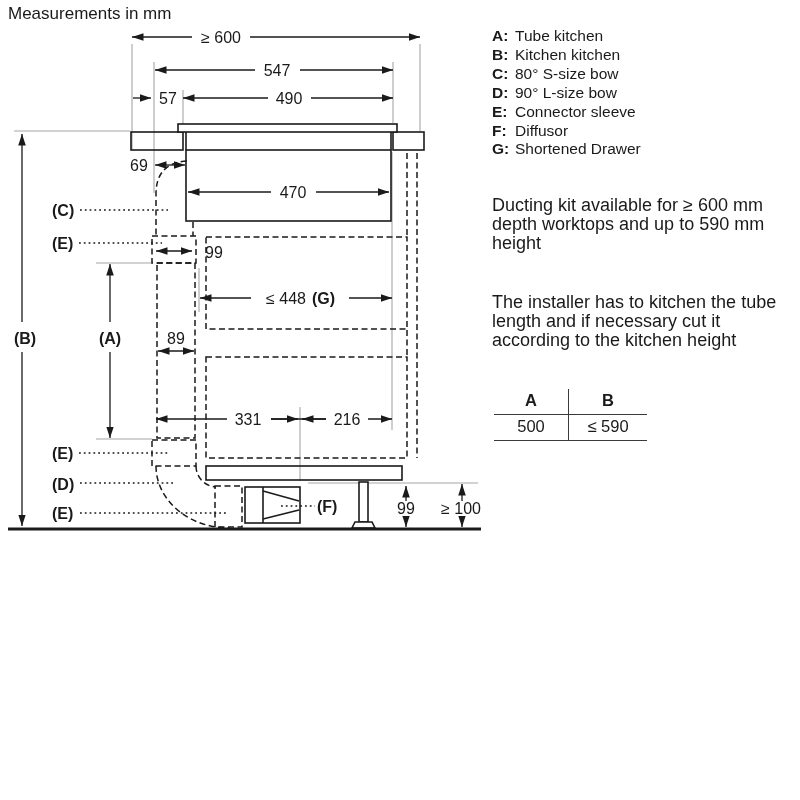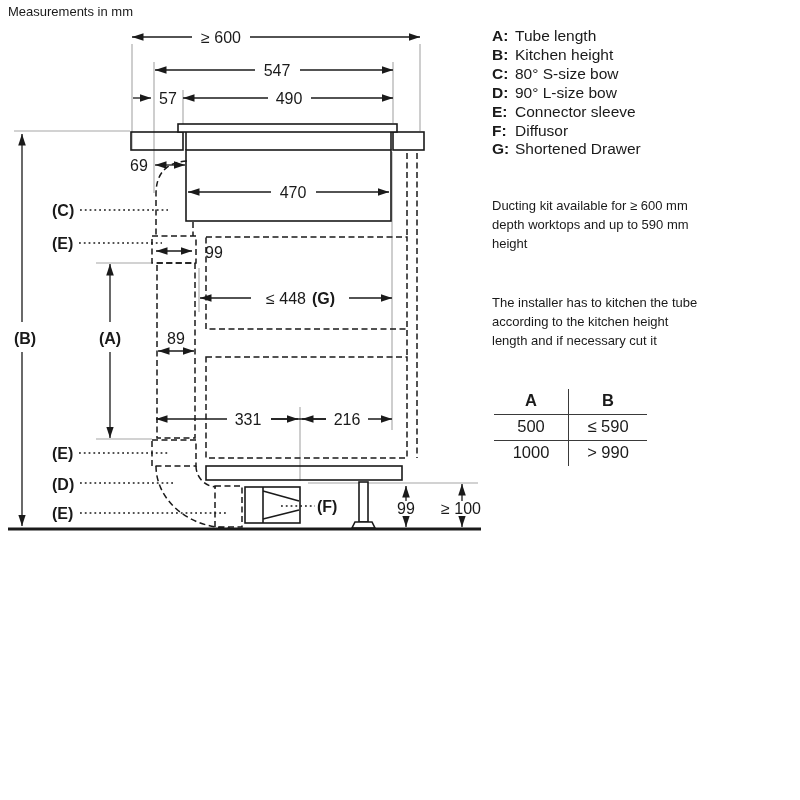--- a/index.html
+++ b/index.html
@@ -1,24 +1,24 @@
 <!DOCTYPE html>
 <html><head>
 <meta charset="utf-8">
 <style>
   html,body{margin:0;padding:0;background:#fff;}
   body{width:800px;height:800px;position:relative;font-family:"Liberation Sans",sans-serif;color:#1a1a1a;}
   .abs{position:absolute;}
-  #title{left:8px;top:4px;font-size:13px;}
+  #title{left:8px;top:4px;font-size:17px;}
   #diagram-svg{left:0;top:0;}
   
   #legend{left:492px;top:27px;font-size:15.5px;line-height:18.9px;}
   .leg-row{display:flex;}
   .leg-key{font-weight:bold;width:23px;flex:0 0 23px;}
-  .note{left:492px;width:300px;font-size:13px;line-height:19px;}
+  .note{left:492px;width:300px;font-size:18px;line-height:19px;}
   #note-ducting{top:196px;}
   #note-installer{top:293px;}
   
   #spec-table{left:494px;top:389px;font-size:16.5px;}
   .t-row{display:flex;}
   .t-b{border-bottom:1.3px solid #3a3a3a;}
   .cA{width:74px;text-align:center;border-right:1.3px solid #3a3a3a;padding:2px 0 4px;}
   .cB{width:78px;text-align:center;padding:2px 0 4px;}
   .t-h{font-weight:bold;}
   
@@ -170,25 +170,25 @@
   <text class="bold mid" x="110" y="344">(A)</text>
   <text class="bold" x="52" y="459">(E)</text>
   <text class="bold" x="52" y="490">(D)</text>
   <text class="bold" x="52" y="519">(E)</text>
   <text class="bold" x="317" y="512">(F)</text>
 </svg>
 
 <div id="legend" class="abs">
   <div class="leg-row">
       <span class="leg-key">A:</span>
-      <span>Tube length</span>
+      <span>Tube kitchen</span>
     </div>
   <div class="leg-row">
       <span class="leg-key">B:</span>
-      <span>Kitchen height</span>
+      <span>Kitchen kitchen</span>
     </div>
   <div class="leg-row">
       <span class="leg-key">C:</span>
       <span>80° S-size bow</span>
     </div>
   <div class="leg-row">
       <span class="leg-key">D:</span>
       <span>90° L-size bow</span>
     </div>
   <div class="leg-row">
@@ -205,30 +205,26 @@
     </div>
 </div>
 
 <div id="note-ducting" class="abs note">
   <div>Ducting kit available for ≥ 600 mm</div>
   <div>depth worktops and up to 590 mm</div>
   <div>height</div>
 </div>
 <div id="note-installer" class="abs note">
   <div>The installer has to kitchen the tube</div>
+  <div>length and if necessary cut it</div>
   <div>according to the kitchen height</div>
-  <div>length and if necessary cut it</div>
 </div>
 
 <div id="spec-table" class="abs">
   <div class="t-row t-b t-h">
     <div class="cA">A</div>
     <div class="cB">B</div>
   </div>
   <div class="t-row t-b">
     <div class="cA">500</div>
     <div class="cB">≤ 590</div>
   </div>
-  <div class="t-row">
-    <div class="cA">1000</div>
-    <div class="cB">&gt; 990</div>
-  </div>
 </div>
 
 </body></html>

